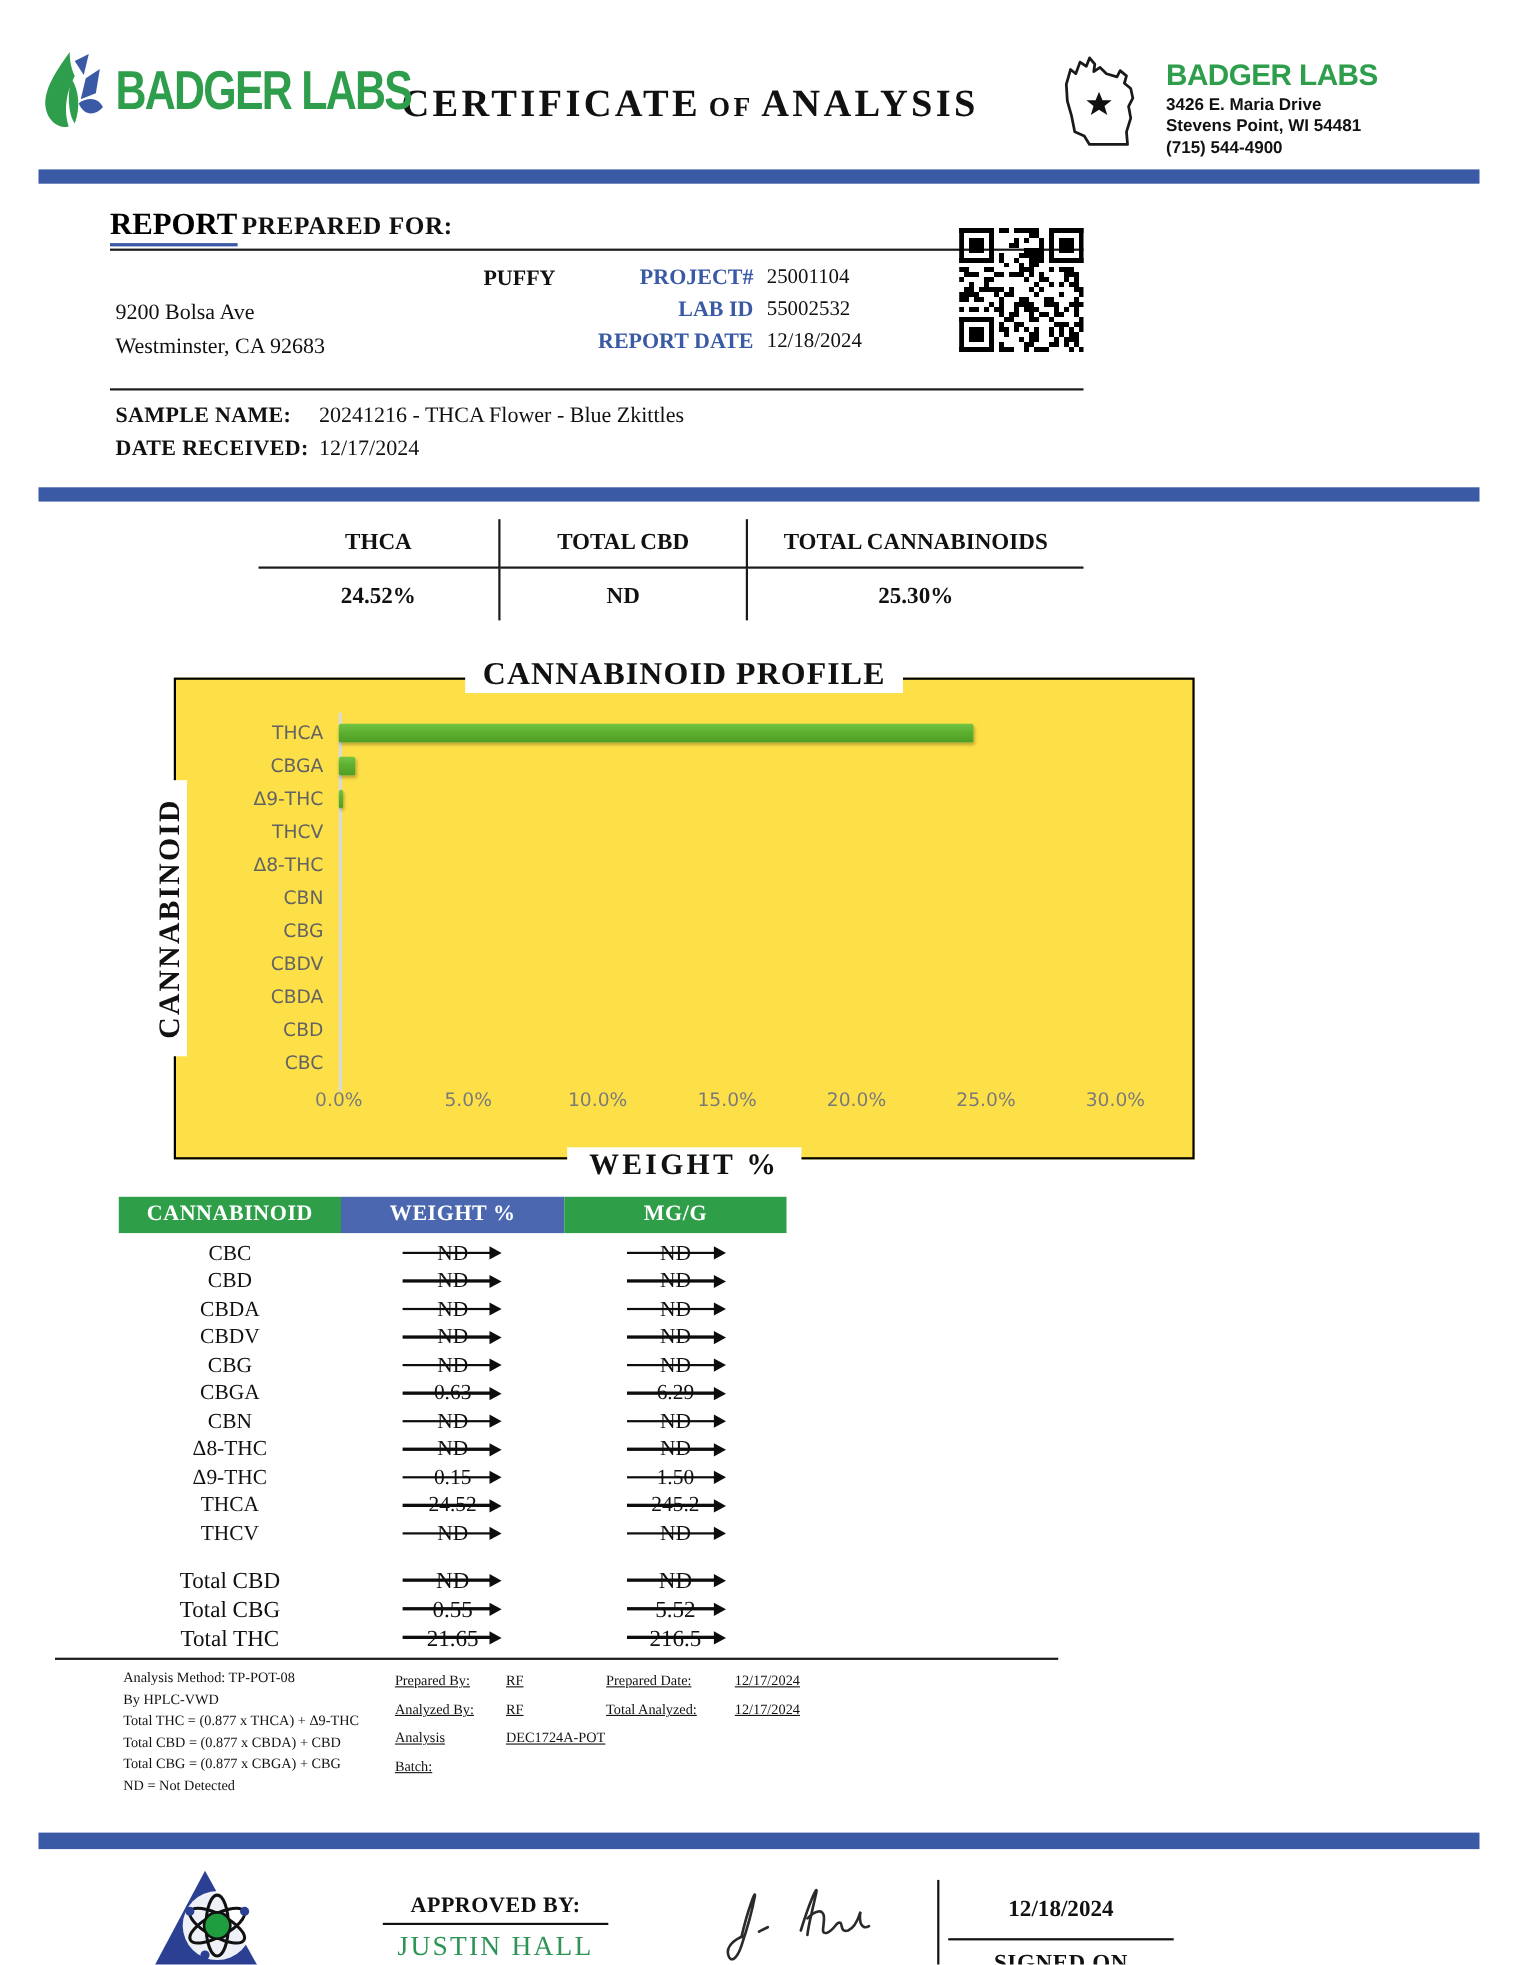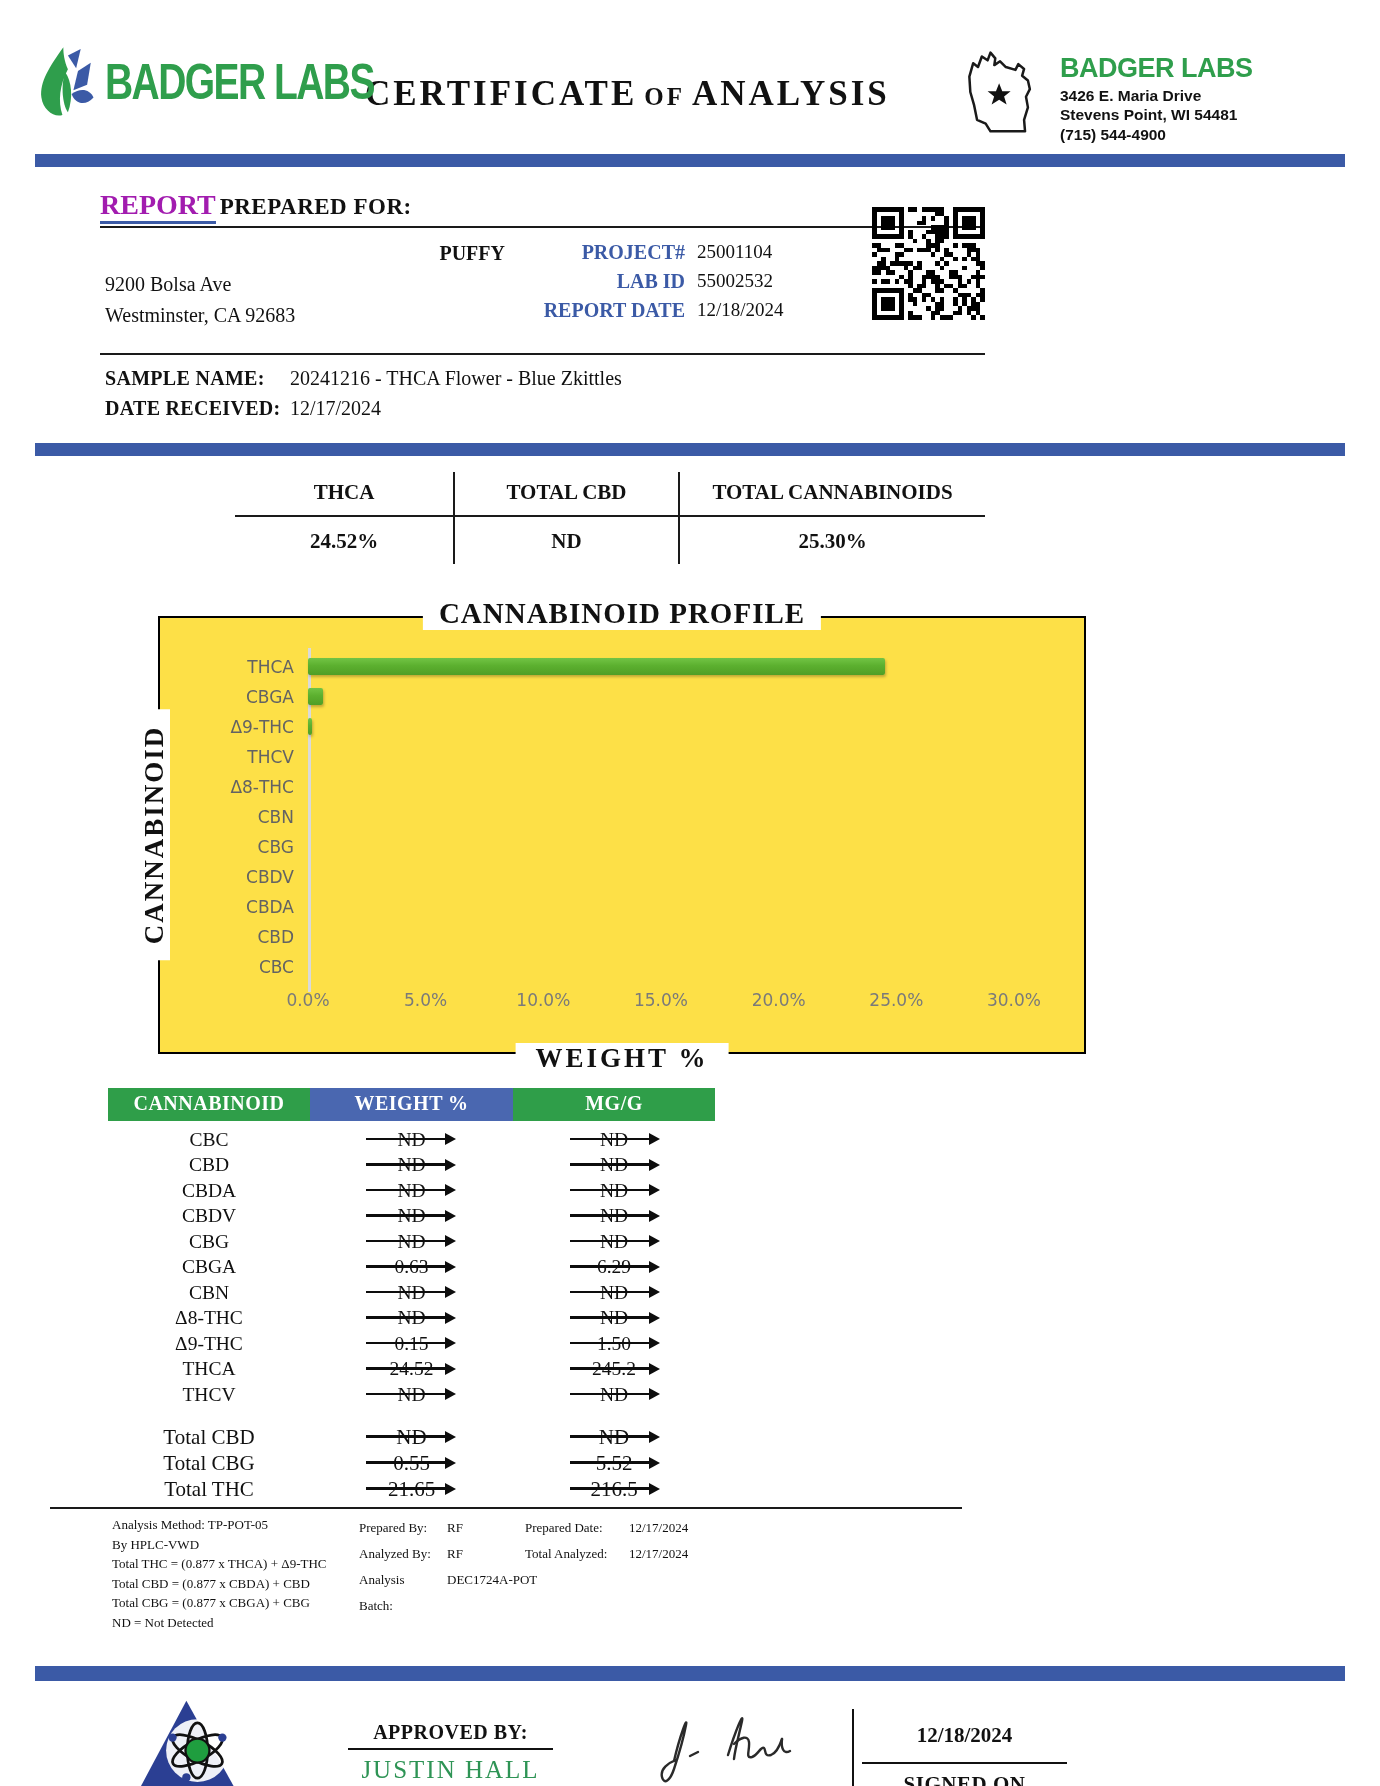--- a/index.html
+++ b/index.html
@@ -20,21 +20,21 @@
   .lab-right { width:400px; display:flex; align-items:flex-start; }
   .lab-info { font-family:"Liberation Sans", sans-serif; font-weight:bold; line-height:1.25; margin-left:6px; padding-top:8px; }
   .lab-info .lab-name { color:#2f9e4c; font-size:27px; letter-spacing:-.5px; }
   .lab-info .addr { font-size:15.5px; color:#111; }
 
   .bluebar { height:13px; background:#3b5aa6; margin:10px 35px 0 35px; }
 
   
   .report-sec { margin:22px 395px 0 100px; position:relative; }
   .rep-heading { padding-bottom:5px; border-bottom:2px solid #1a1a1a; }
-  .rep-blue { color:#a21caf; font-weight:bold; font-size:28px; border-bottom:3px solid #3b5aa6; padding-bottom:1px; }
+  .rep-blue { color:#000000; font-weight:bold; font-size:28px; border-bottom:3px solid #3b5aa6; padding-bottom:1px; }
   .rep-black { font-weight:bold; font-size:23px; letter-spacing:.5px; }
   .report-body { display:flex; padding:10px 0 14px 5px; min-height:125px; }
   .client { width:400px; font-size:20px; line-height:1.55; }
   .client .cname { font-weight:bold;text-align:right; }
   .proj { flex:1; font-size:20px; padding-right:150px; }
   .proj-row { display:flex; justify-content:flex-end; line-height:1.45; }
   .proj-label { color:#3b5aa6; font-weight:bold; text-align:right; }
   .proj-value { width:150px; text-align:left; padding-left:12px; font-size:19px; }
   .qr-box { position:absolute; right:0; top:18px; width:113px; height:113px; }
   .rule2 { border-top:2px solid #1a1a1a; }
@@ -85,21 +85,21 @@
   .arr::after { content:''; position:absolute; right:-10px; top:-4.8px; border-left:11px solid #0d0d0d;
                 border-top:6px solid transparent; border-bottom:6px solid transparent; }
   .arr.a1 { left:258px; } .arr.a2 { left:462px; }
   .totals { margin-top:17px; }
   .totals .drow { font-size:21px; height:26px; }
 
   
   .notes { margin:5px 0 0 50px; width:912px; border-top:2.5px solid #1a1a1a; display:flex; padding-top:6px; }
   .notes-left { margin-left:62px; width:225px; font-size:13px; line-height:1.5; }
   .notes-mid { margin-left:22px; font-size:13px; line-height:2.0; }
-  .nrow { display:grid; grid-template-columns:82px 72px 98px auto; column-gap:6px; }
+  .nrow { display:grid; grid-template-columns:82px 72px 98px auto; column-gap:19px;text-decoration:underline; }
   .nlabel { }
   .nval { font-family:"Liberation Serif", serif; }
 
   
   .navybar { height:15px; background:#3b5aa6; margin:34px 35px 0 35px; }
   .approval { display:flex; margin:14px 35px 0 35px; height:150px; align-items:flex-start; }
   .pjla { margin-left:68px; width:175px; text-align:center; font-family:"Liberation Sans", sans-serif; }
   .approved { margin-left:70px; width:205px; text-align:center; padding-top:26px; }
   .approved .ln { border-top:2.5px solid #111; margin:4px 0; }
   .ap-label { font-weight:bold; font-size:20px; letter-spacing:.5px; }
@@ -581,21 +581,21 @@
         <div>21.65</div>
         <div>216.5</div>
         <span class="arr a1"></span>
         <span class="arr a2"></span>
       </div>
     </div>
 </div>
 
 <div class="notes">
   <div class="notes-left" id="notes-left">
-      <div>Analysis Method: TP-POT-05</div>
+      <div>Analysis Method: TP-POT-08</div>
       <div>By HPLC-VWD</div>
       <div>Total THC = (0.877 x  THCA) + Δ9-THC</div>
       <div>Total CBD = (0.877 x  CBDA) + CBD</div>
       <div>Total CBG = (0.877 x  CBGA) + CBG</div>
       <div>ND = Not Detected</div>
     </div>
   <div class="notes-mid">
     <div class="nrow">
       <span class="nlabel">Prepared By:</span>
       <span class="nval">RF</span>

